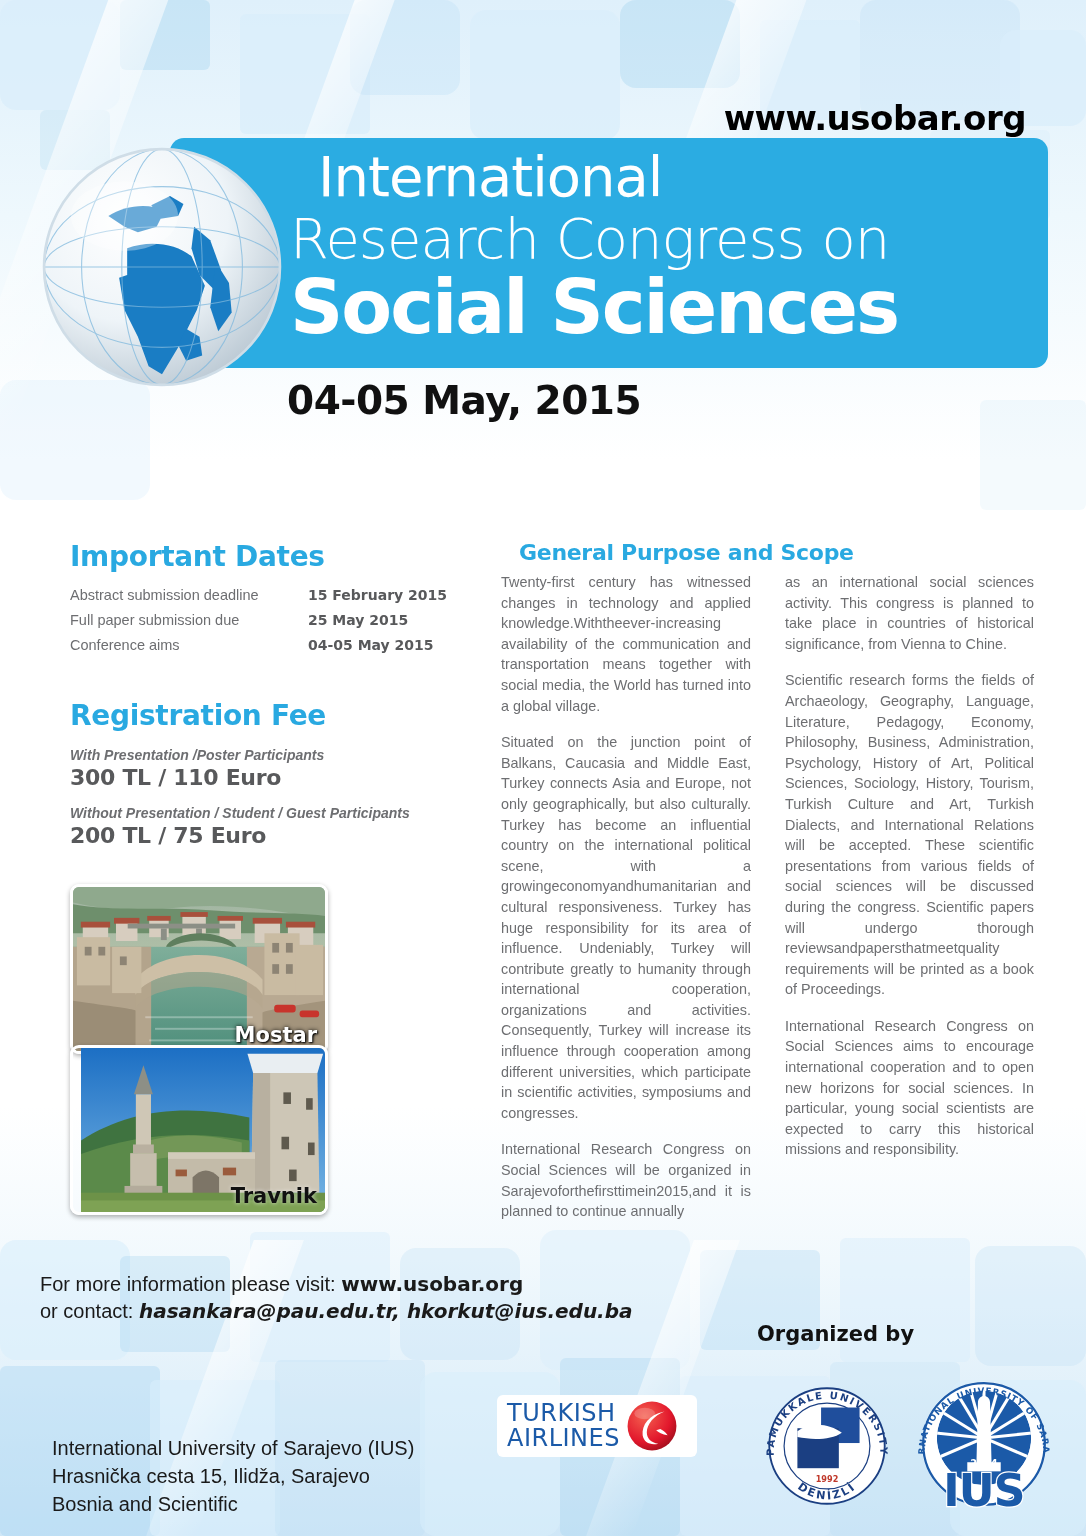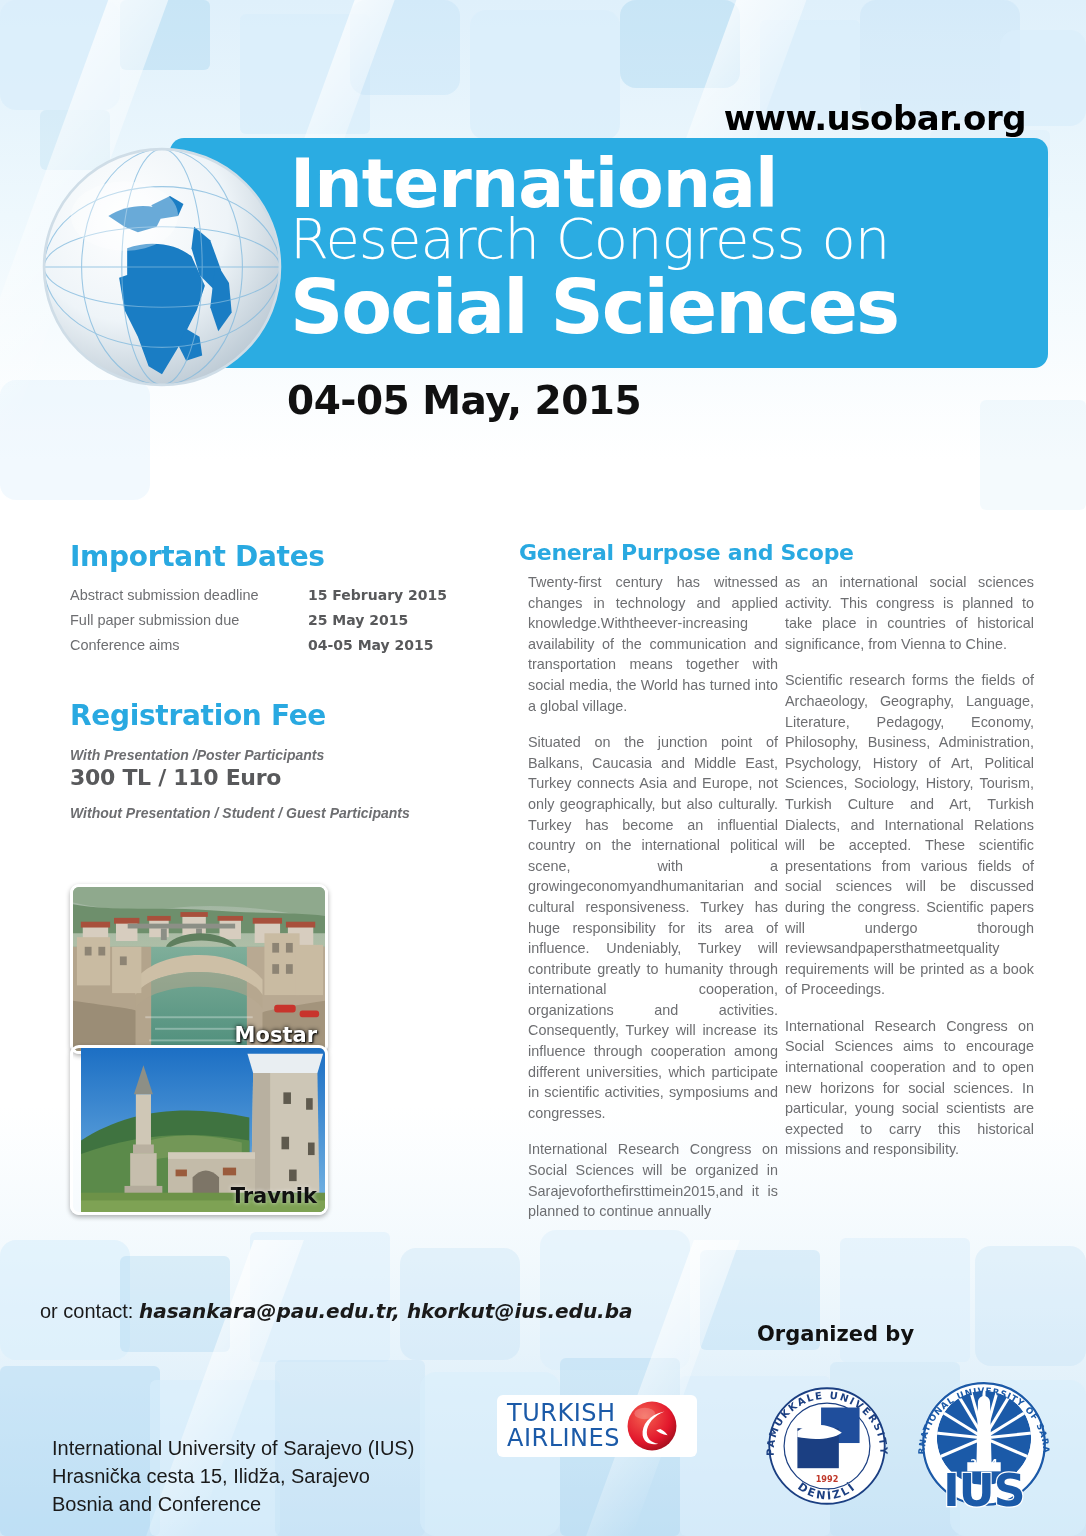--- a/index.html
+++ b/index.html
@@ -33,21 +33,21 @@
     font-family:"DejaVu Sans", sans-serif;
   }
   .title-band {
     position:absolute; left:170px; top:138px; width:878px; height:230px;
     background:#2bace2; border-radius:14px;
   }
   .title-band .l1, .title-band .l2, .title-band .l3 {
     position:absolute; left:120px; color:#fff; white-space:nowrap;
     font-family:"DejaVu Sans", sans-serif; letter-spacing:-1px;
   }
-  .title-band .l1 { top:6px;  font-size:68px; font-weight:700; }
+  .title-band .l1 { top:6px;  font-size:56px; font-weight:400;margin-left:28px; }
   .title-band .l2 { top:68px; font-size:56px; font-weight:300; }
   .title-band .l3 { top:126px; font-size:74px; font-weight:bold; letter-spacing:-2px; }
   .dates-main {
     position:absolute; left:287px; top:378px;
     font-size:39px; font-weight:bold; color:#111;
     font-family:"DejaVu Sans", sans-serif; letter-spacing:-.5px;
   }
 
   
   .globe { position:absolute; left:28px; top:133px; width:268px; height:268px; }
@@ -78,21 +78,21 @@
   .photo svg { display:block; width:100%; height:100%; }
   .cap { position:absolute; right:8px; bottom:4px; font-size:21px; font-weight:bold;
     font-family:"DejaVu Sans", sans-serif; }
   .cap.w { color:#fff; text-shadow:0 0 4px rgba(0,0,0,.85), 1px 1px 2px #000;margin-top:40px; }
   .cap.b { color:#111; text-shadow:0 0 4px rgba(255,255,255,.7); }
 
   
   .scope-head { position:absolute; left:519px; top:540px; color:#29a9e1;
     font-size:22px; font-weight:bold; font-family:"DejaVu Sans", sans-serif;
     letter-spacing:-.3px; }
-  .col-a { position:absolute; left:528px; top:572px; width:250px; }
+  .col-a { position:absolute; left:501px; top:572px; width:250px; }
   .col-b { position:absolute; left:785px; top:572px; width:249px; }
   .col-a p, .col-b p {
     font-size:14.4px; line-height:20.6px; color:#6d6e71;
     text-align:justify; text-justify:inter-word; margin-bottom:16px;
   }
 
   
   .info-line { position:absolute; left:40px; top:1272px; font-size:20px; color:#1a1a1a; }
   .info-line b { font-weight:bold; font-family:"DejaVu Sans", sans-serif; }
   .info-line2 { position:absolute; left:40px; top:1299px; font-size:20px; color:#1a1a1a; }
@@ -223,20 +223,21 @@
         <td class="val">04-05 May 2015</td>
       </tr>
     </tbody>
       </table>
 
     <div class="reg-block">
       <div class="sec-head">Registration Fee</div>
       <div class="reg-sub">With Presentation /Poster Participants</div>
       <div class="reg-amt">300 TL / 110 Euro</div>
       <div class="reg-sub">Without Presentation / Student / Guest Participants</div>
+      <div class="reg-amt">200 TL / 75 Euro</div>
     </div>
   </div>
 
   <div class="photo mostar">
     <svg viewBox="0 0 258 170" preserveAspectRatio="none">
       <defs>
         <linearGradient id="mskyg" x1="0" y1="0" x2="0" y2="1">
           <stop offset="0%" stop-color="#9fb4a2"></stop>
             <stop offset="100%" stop-color="#c8cfae"></stop>
         </linearGradient>
@@ -355,20 +356,23 @@
     <p>Situated on the junction point of Balkans, Caucasia and Middle East, Turkey connects Asia and Europe, not only geographically, but also culturally. Turkey has become an influential country on the international political scene, with a growingeconomyandhumanitarian and cultural responsiveness. Turkey has huge responsibility for its area of influence. Undeniably, Turkey will contribute greatly to humanity through international cooperation, organizations and activities. Consequently, Turkey will increase its influence through cooperation among different universities, which participate in scientific activities, symposiums and congresses.</p>
     <p>International Research Congress on Social Sciences will be organized in Sarajevoforthefirsttimein2015,and it is planned to continue annually</p>
   </div>
 
   <div class="col-b">
     <p>as an international social sciences activity. This congress is planned to take place in countries of historical significance, from Vienna to Chine.</p>
     <p>Scientific research forms the fields of Archaeology, Geography, Language, Literature, Pedagogy, Economy, Philosophy, Business, Administration, Psychology, History of Art, Political Sciences, Sociology, History, Tourism, Turkish Culture and Art, Turkish Dialects, and International Relations will be accepted. These scientific presentations from various fields of social sciences will be discussed during the congress. Scientific papers will undergo thorough reviewsandpapersthatmeetquality requirements will be printed as a book of Proceedings.</p>
     <p>International Research Congress on Social Sciences aims to encourage international cooperation and to open new horizons for social sciences. In particular, young social scientists are expected to carry this historical missions and responsibility.</p>
   </div>
 
+  <div class="info-line">
+    <span>For more information please visit: </span><b>www.usobar.org</b>
+  </div>
   <div class="info-line2">
     <span>or contact: </span><i>hasankara@pau.edu.tr, hkorkut@ius.edu.ba</i>
   </div>
 
   <div class="org-by">Organized by</div>
 
   <div class="thy-logo">
     <div class="thy-text">
       <div>TURKISH</div>
       <div>AIRLINES</div>
@@ -441,16 +445,16 @@
       <text x="100" y="182" font-family="'DejaVu Sans',sans-serif" font-size="58" font-weight="bold" fill="#1b5aa8" text-anchor="middle" letter-spacing="-1" stroke="#ffffff" stroke-width="3" paint-order="stroke">IUS</text>
       <text font-family="'DejaVu Sans',sans-serif" font-size="11.5" font-weight="bold" fill="#1b5aa8" letter-spacing="1.1">
         <textPath href="#iusArc" startOffset="50%" text-anchor="middle">INTERNATIONAL UNIVERSITY OF SARAJEVO</textPath>
       </text>
     </svg>
   </div>
 
   <div class="addr">
     <div>International University of Sarajevo (IUS)</div>
     <div>Hrasnička cesta 15, Ilidža, Sarajevo</div>
-    <div>Bosnia and Conference</div>
+    <div>Bosnia and Scientific</div>
   </div>
 
 </div>
 
 </body></html>

